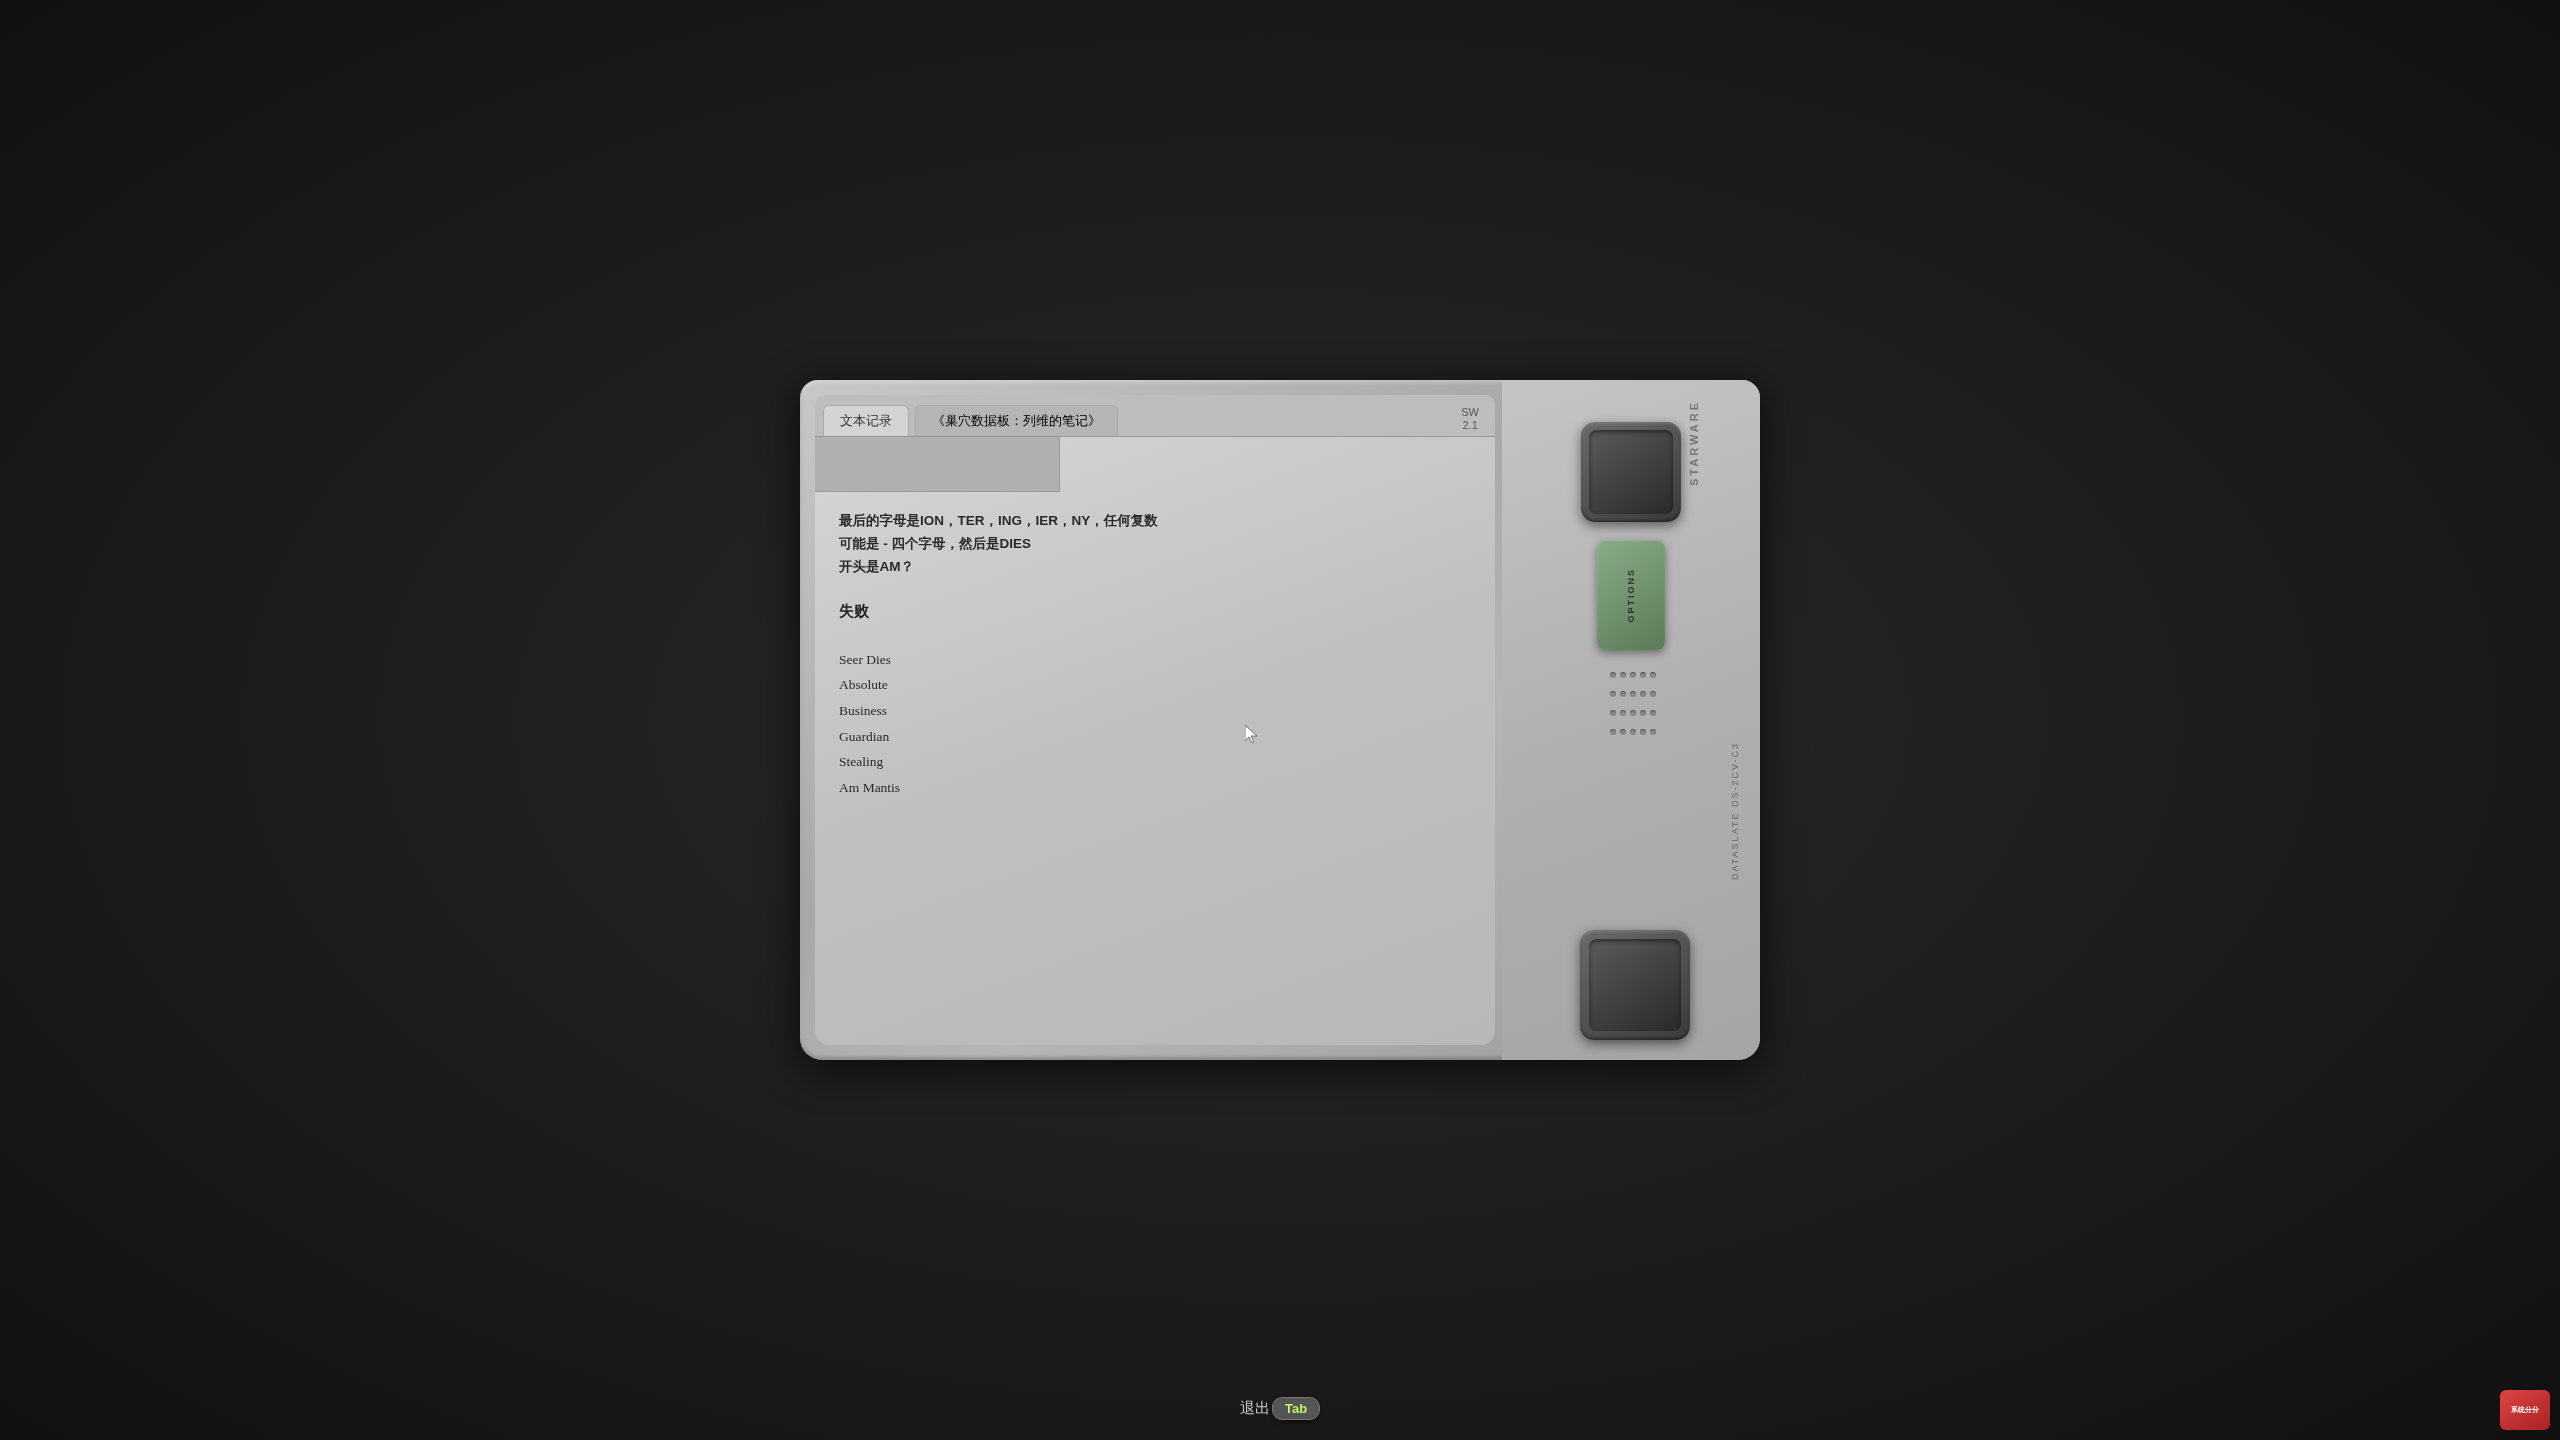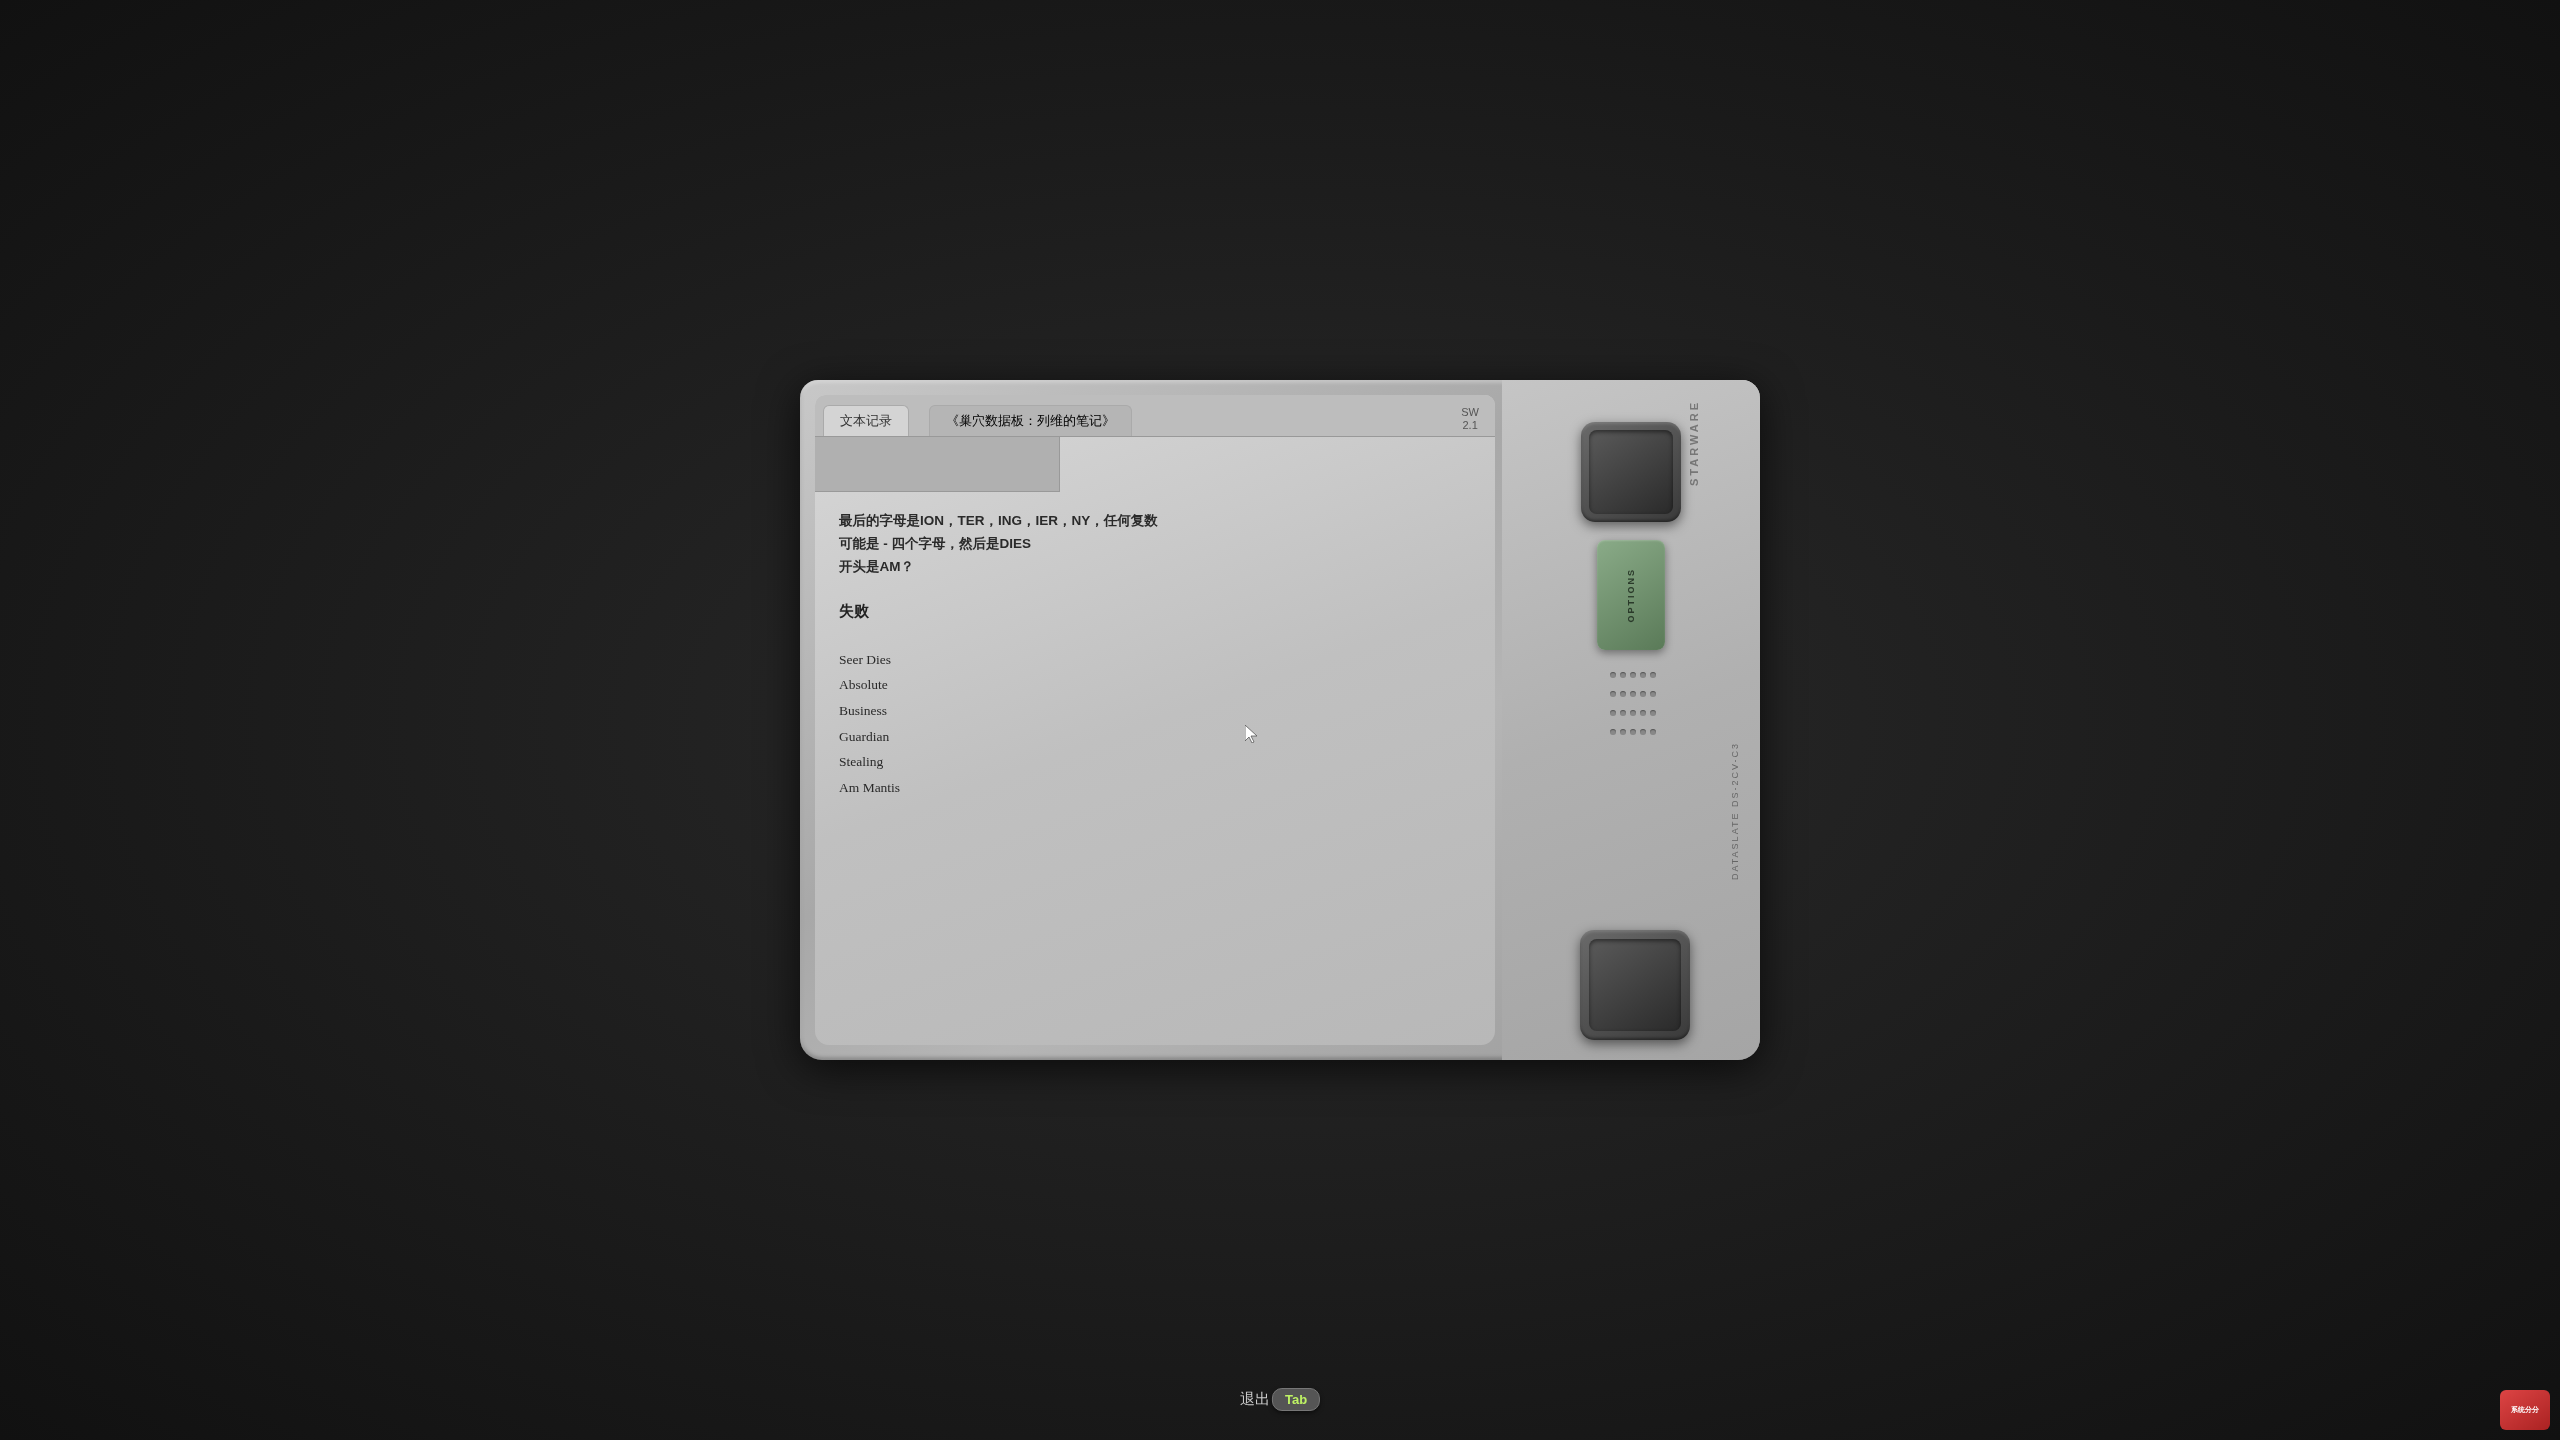--- a/index.html
+++ b/index.html
@@ -59,21 +59,21 @@
     }
 
     
     .tab-bar {
       display: flex;
       height: 42px;
       background: #bdbdbd;
       border-bottom: 1px solid #999;
       align-items: flex-end;
       padding: 0 8px;
-      gap: 20px;
+      gap: 6px;
     }
 
     .tab {
       padding: 6px 16px;
       font-size: 13px;
       border-radius: 6px 6px 0 0;
       cursor: pointer;
       border: 1px solid #aaa;
       border-bottom: none;
     }
@@ -283,21 +283,21 @@
       position: absolute;
       width: 14px;
       height: 18px;
       pointer-events: none;
       z-index: 100;
     }
 
     
     .bottom-bar {
       position: absolute;
-      bottom: 29px;
+      bottom: 20px;
       left: 50%;
       transform: translateX(-50%);
       display: flex;
       align-items: center;
       gap: 2px;
       z-index: 10;
       text-align: center;
     }
 
     .exit-label {

